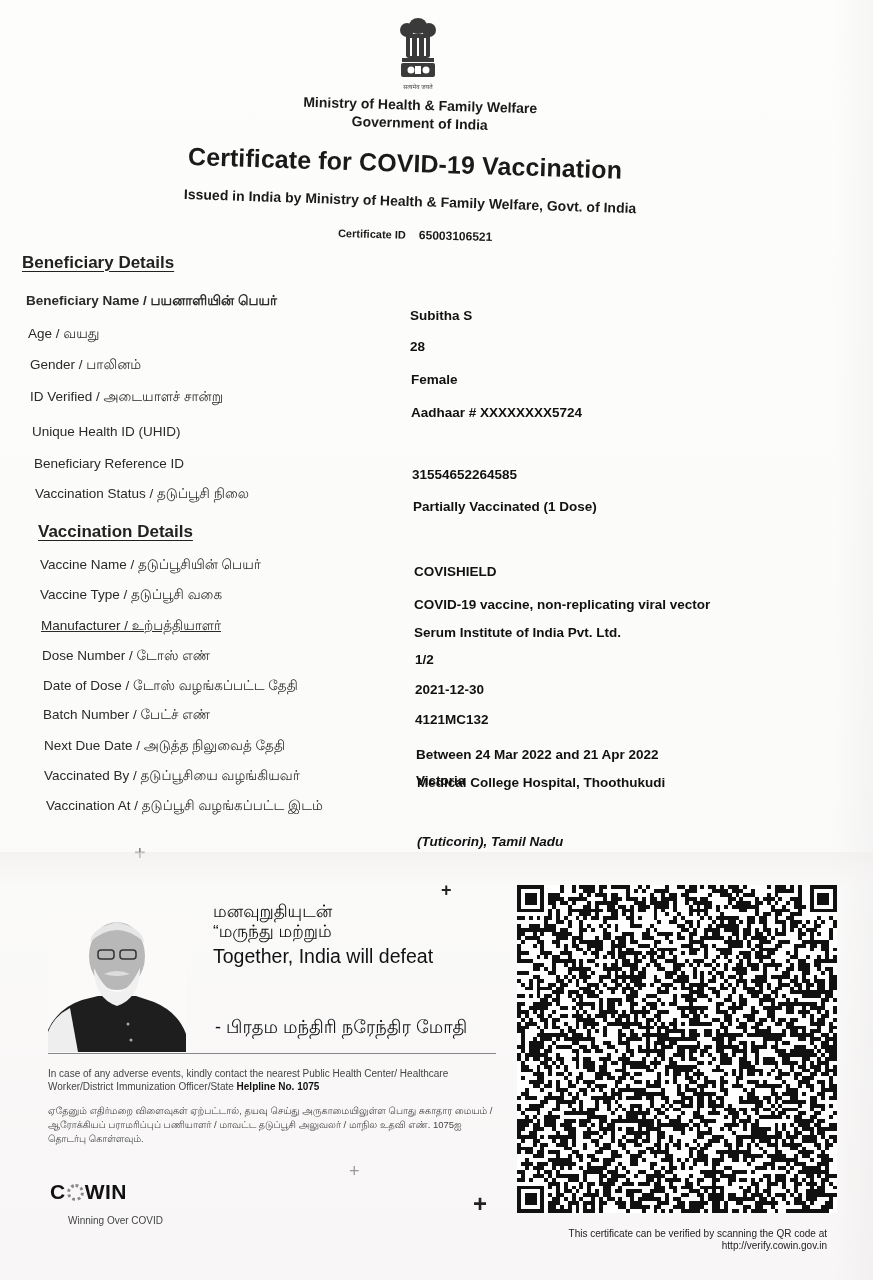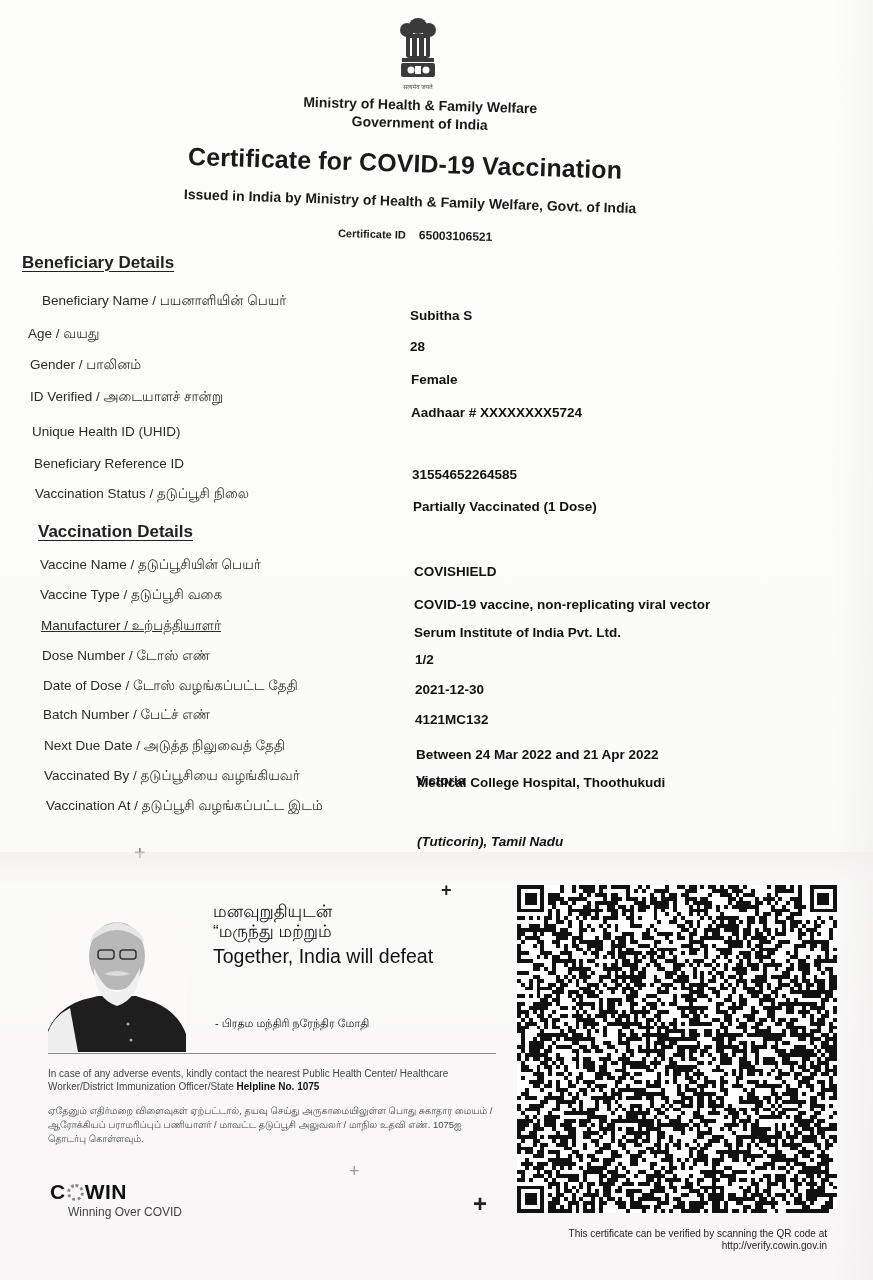--- a/index.html
+++ b/index.html
@@ -66,21 +66,21 @@
   }
 
   
   .pm-photo { position: absolute; left: 48px; top: 912px; width: 138px; height: 140px; }
   .quote {
     position: absolute; left: 213px; top: 902px; width: 270px;
     font-size: 19px; line-height: 25px; color: #111;
   }
   .quote .ta { font-size: 17px; line-height: 20px; display: block; }
   .quote .en { display: block; font-size: 19.5px; line-height: 28px; }
-  .pm-sign { position: absolute; left: 215px; top: 1017px; font-size: 11px; color: #111; }
+  .pm-sign { position: absolute; left: 215px; top: 1017px; font-size: 18px; color: #111; }
   .divider {
     position: absolute; left: 48px; top: 1053px; width: 448px; height: 1px;
     background: #888;
   }
   .adverse-en {
     position: absolute; left: 48px; top: 1067px; width: 450px;
     font-size: 10px; line-height: 13px; color: #444;
   }
   .adverse-en b { color: #111; }
   .adverse-ta {
@@ -88,21 +88,21 @@
     font-size: 9.5px; line-height: 14px; color: #444;
   }
 
   
   .cowin { position: absolute; left: 50px; top: 1180px; }
   .cowin-word { font-size: 21px; font-weight: bold; letter-spacing: 0.5px; color: #111; display: flex; align-items: center; }
   .cowin-o {
     display: inline-block; width: 17px; height: 17px; border-radius: 50%;
     border: 3px dotted #888; margin: 0 1px;
   }
-  .cowin-tag { font-size: 12px; color: #444; margin-left: 18px; margin-top: 1px; }
+  .cowin-tag { font-size: 10px; color: #444; margin-left: 18px; margin-top: 11px; }
 
   
   .qr { position: absolute; left: 517px; top: 885px; width: 320px; height: 328px; background: #fff; }
   .qr-caption {
     position: absolute; right: 46px; top: 1228px; width: 320px;
     text-align: right; font-size: 10px; line-height: 12px; color: #222;
   }
 </style>
 </head>
 <body>
@@ -137,21 +137,21 @@
 
   <div class="cert-title">Certificate for COVID-19 Vaccination</div>
   <div class="issued">Issued in India by Ministry of Health &amp; Family Welfare, Govt. of India</div>
   <div class="cert-id">
     <span>Certificate ID</span>
     <span class="val">65003106521</span>
   </div>
 
   <div class="section-head" style="left:22px; top:253px;">Beneficiary Details</div>
 
-  <div class="row-label" style="left:42px; top:293px;">Beneficiary Name / பயனாளியின் பெயர்</div>
+  <div class="row-label" style="left:26px; top:293px;font-weight:bold;">Beneficiary Name / பயனாளியின் பெயர்</div>
   <div class="row-value" style="left:410px; top:308px;">Subitha S</div>
 
   <div class="row-label" style="left:28px; top:326px;">Age / வயது</div>
   <div class="row-value" style="left:410px; top:339px;">28</div>
 
   <div class="row-label" style="left:30px; top:357px;">Gender / பாலினம்</div>
   <div class="row-value" style="left:411px; top:372px;">Female</div>
 
   <div class="row-label" style="left:30px; top:389px;">ID Verified / அடையாளச் சான்று</div>
   <div class="row-value" style="left:411px; top:405px;">Aadhaar # XXXXXXXX5724</div>

